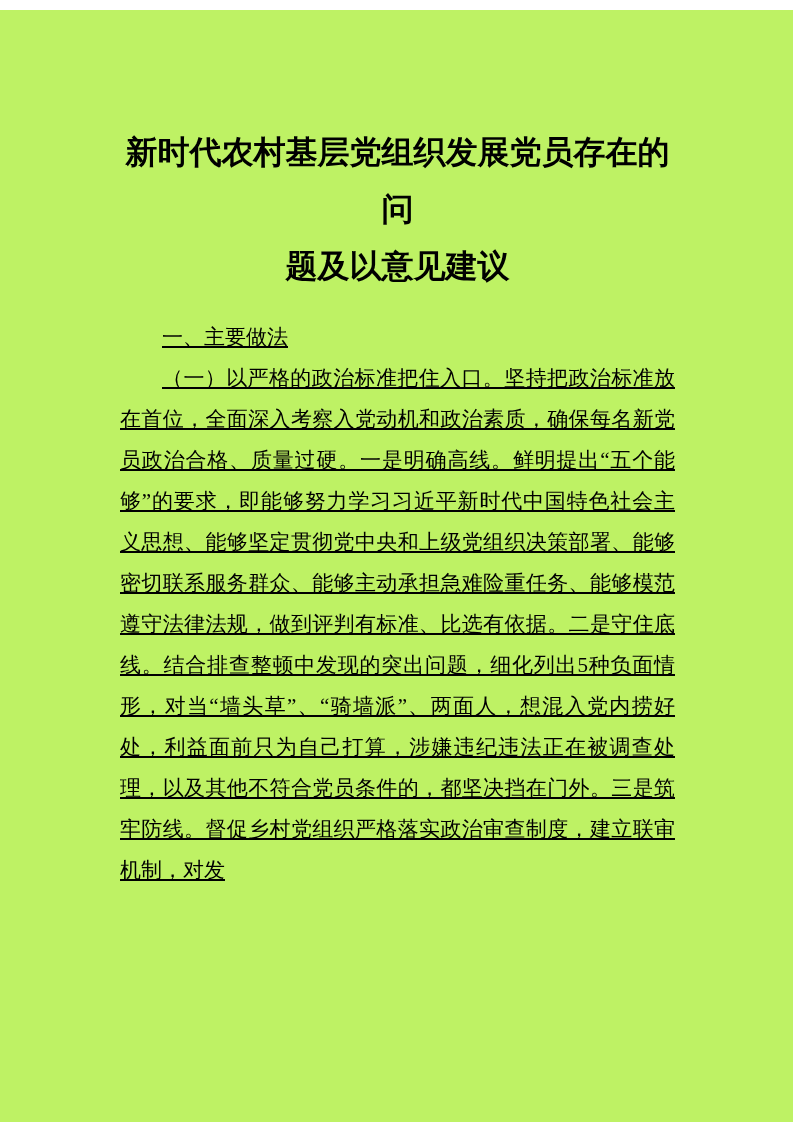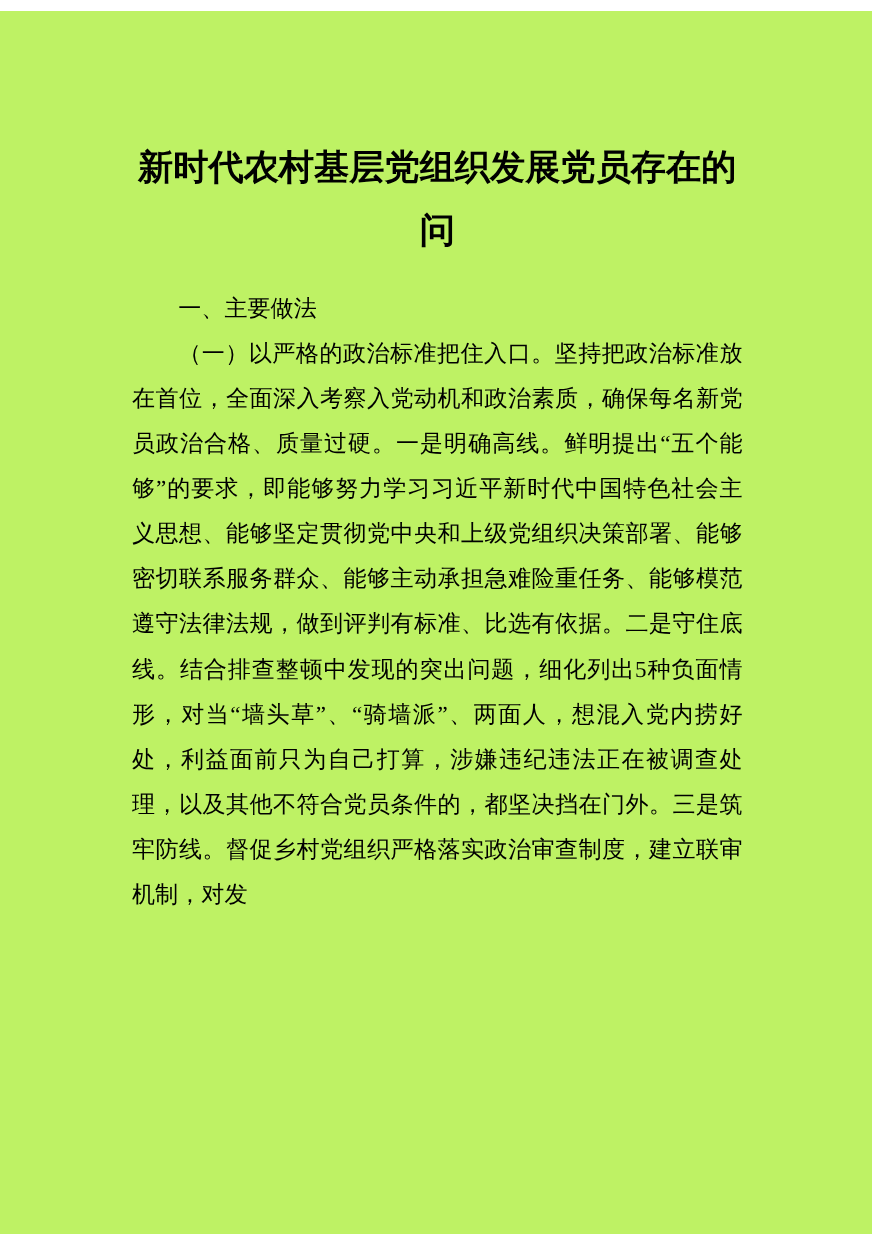--- a/index.html
+++ b/index.html
@@ -29,29 +29,30 @@
   }
   .title-line { display: block; }
   .body-text {
     font-size: 21px;
     line-height: 41px;
     text-align: justify;
     text-justify: inter-ideograph;
     word-break: break-all;
   }
   .para { margin: 0; }
-  .para.indent { text-indent: 2em; }
+  .para.indent { text-indent: 2em; text-decoration: underline; }
 </style>
 </head>
 <body>
 
 <div class="page">
 
   <h1 class="doc-title">
     <span class="title-line">新时代农村基层党组织发展党员存在的问</span>
+    <span class="title-line">题及以意见建议</span>
   </h1>
 
   <div class="body-text">
 
     <p class="para indent">一、主要做法</p>
 
     <p class="para indent">（一）以严格的政治标准把住入口。坚持把政治标准放在首位，全面深入考察入党动机和政治素质，确保每名新党员政治合格、质量过硬。一是明确高线。鲜明提出“五个能够”的要求，即能够努力学习习近平新时代中国特色社会主义思想、能够坚定贯彻党中央和上级党组织决策部署、能够密切联系服务群众、能够主动承担急难险重任务、能够模范遵守法律法规，做到评判有标准、比选有依据。二是守住底线。结合排查整顿中发现的突出问题，细化列出5种负面情形，对当“墙头草”、“骑墙派”、两面人，想混入党内捞好处，利益面前只为自己打算，涉嫌违纪违法正在被调查处理，以及其他不符合党员条件的，都坚决挡在门外。三是筑牢防线。督促乡村党组织严格落实政治审查制度，建立联审机制，对发</p>
   </div>
 
 </div>

